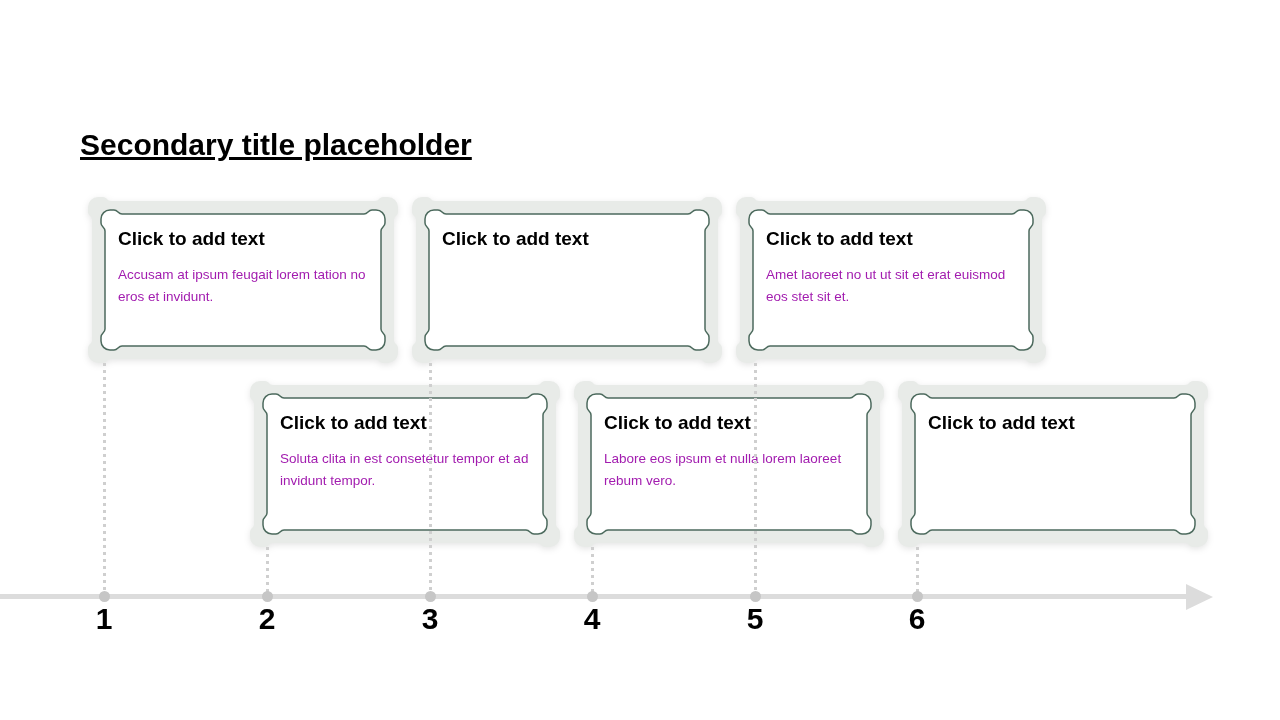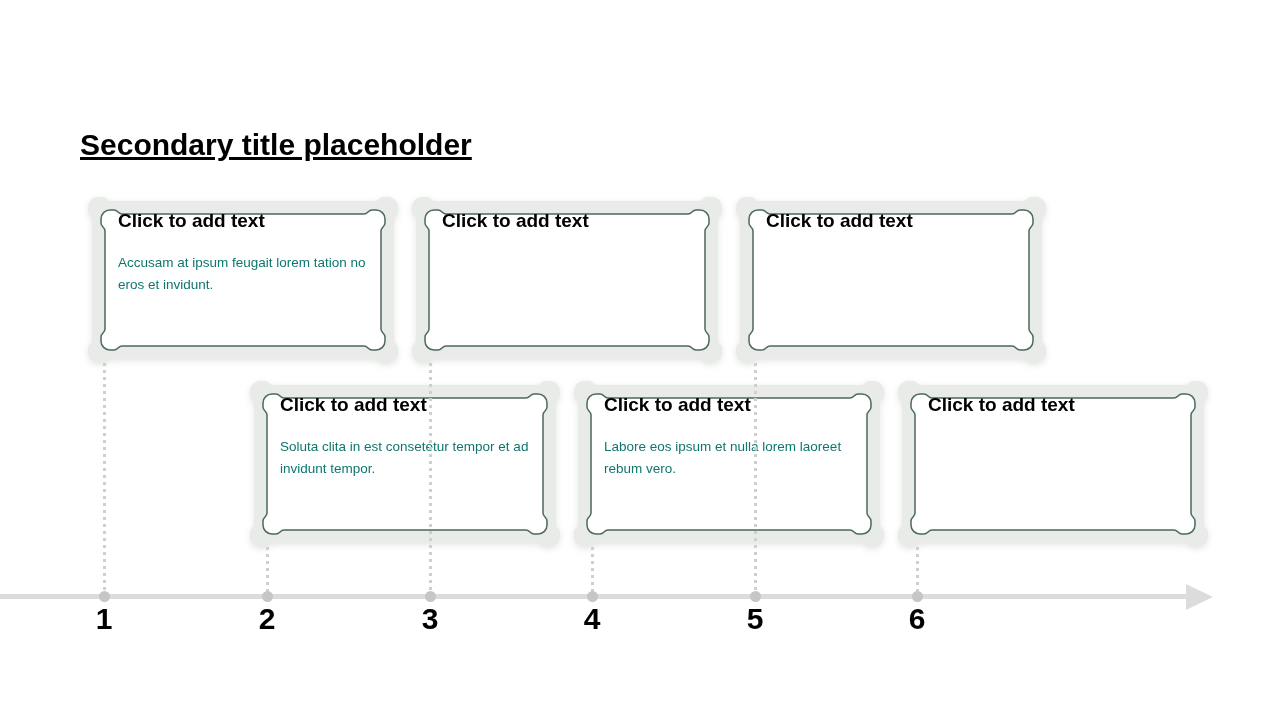--- a/index.html
+++ b/index.html
@@ -19,26 +19,26 @@
   }
   .card.top{top:197px;}
   .card.bottom{top:381px;}
   .plaque-outer{
     position:absolute;left:0;top:0;width:310px;height:166px;
     filter:drop-shadow(0 2px 3px rgba(0,0,0,0.10));
   }
   .plaque-inner{
     position:absolute;left:12px;top:12px;width:286px;height:142px;
   }
-  .card-text{position:absolute;left:30px;top:12px;width:256px;}
+  .card-text{position:absolute;left:30px;top:30px;width:256px;}
   .card-heading{
     font-size:19px;font-weight:700;line-height:24px;
   }
   .card-body{
-    margin-top:19px;font-size:13.5px;line-height:22px;color:#0f766e;
+    margin-top:13px;font-size:13.5px;line-height:22px;color:#a21caf;
   }
   .connector{
     position:absolute;width:3px;
     background-image:repeating-linear-gradient(to bottom,#cfcfcf 0 3px,transparent 3px 7px);
   }
   .connector.top{top:363px;height:231px;}
   .connector.bottom{top:547px;height:47px;}
   .timeline-line{
     position:absolute;left:0;top:594px;width:1186px;height:5px;
     background:#dcdcdc;
@@ -125,20 +125,21 @@
 
   <div class="card top" style="left:736px">
     <svg class="plaque-outer" viewBox="0 0 310 166">
         <use href="#plaqueOuter"></use>
       </svg>
     <svg class="plaque-inner" viewBox="0 0 286 142">
         <use href="#plaqueInner"></use>
       </svg>
     <div class="card-text">
       <div class="card-heading">Click to add text</div>
+      <div class="card-body">Amet laoreet no ut ut sit et erat euismod eos stet sit et.</div>
     </div>
   </div>
 
   <div class="card bottom" style="left:898px">
     <svg class="plaque-outer" viewBox="0 0 310 166">
         <use href="#plaqueOuter"></use>
       </svg>
     <svg class="plaque-inner" viewBox="0 0 286 142">
         <use href="#plaqueInner"></use>
       </svg>

